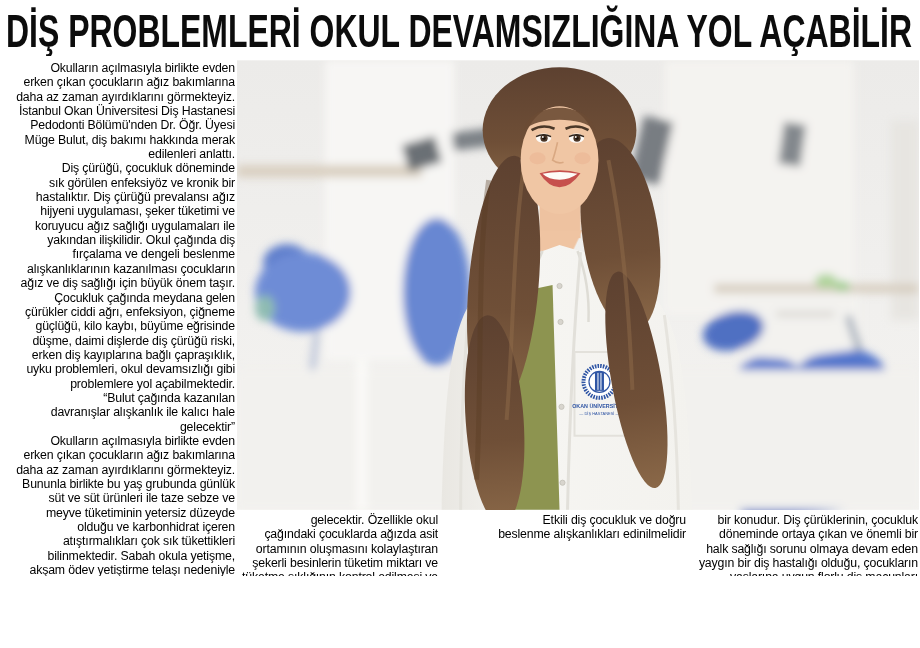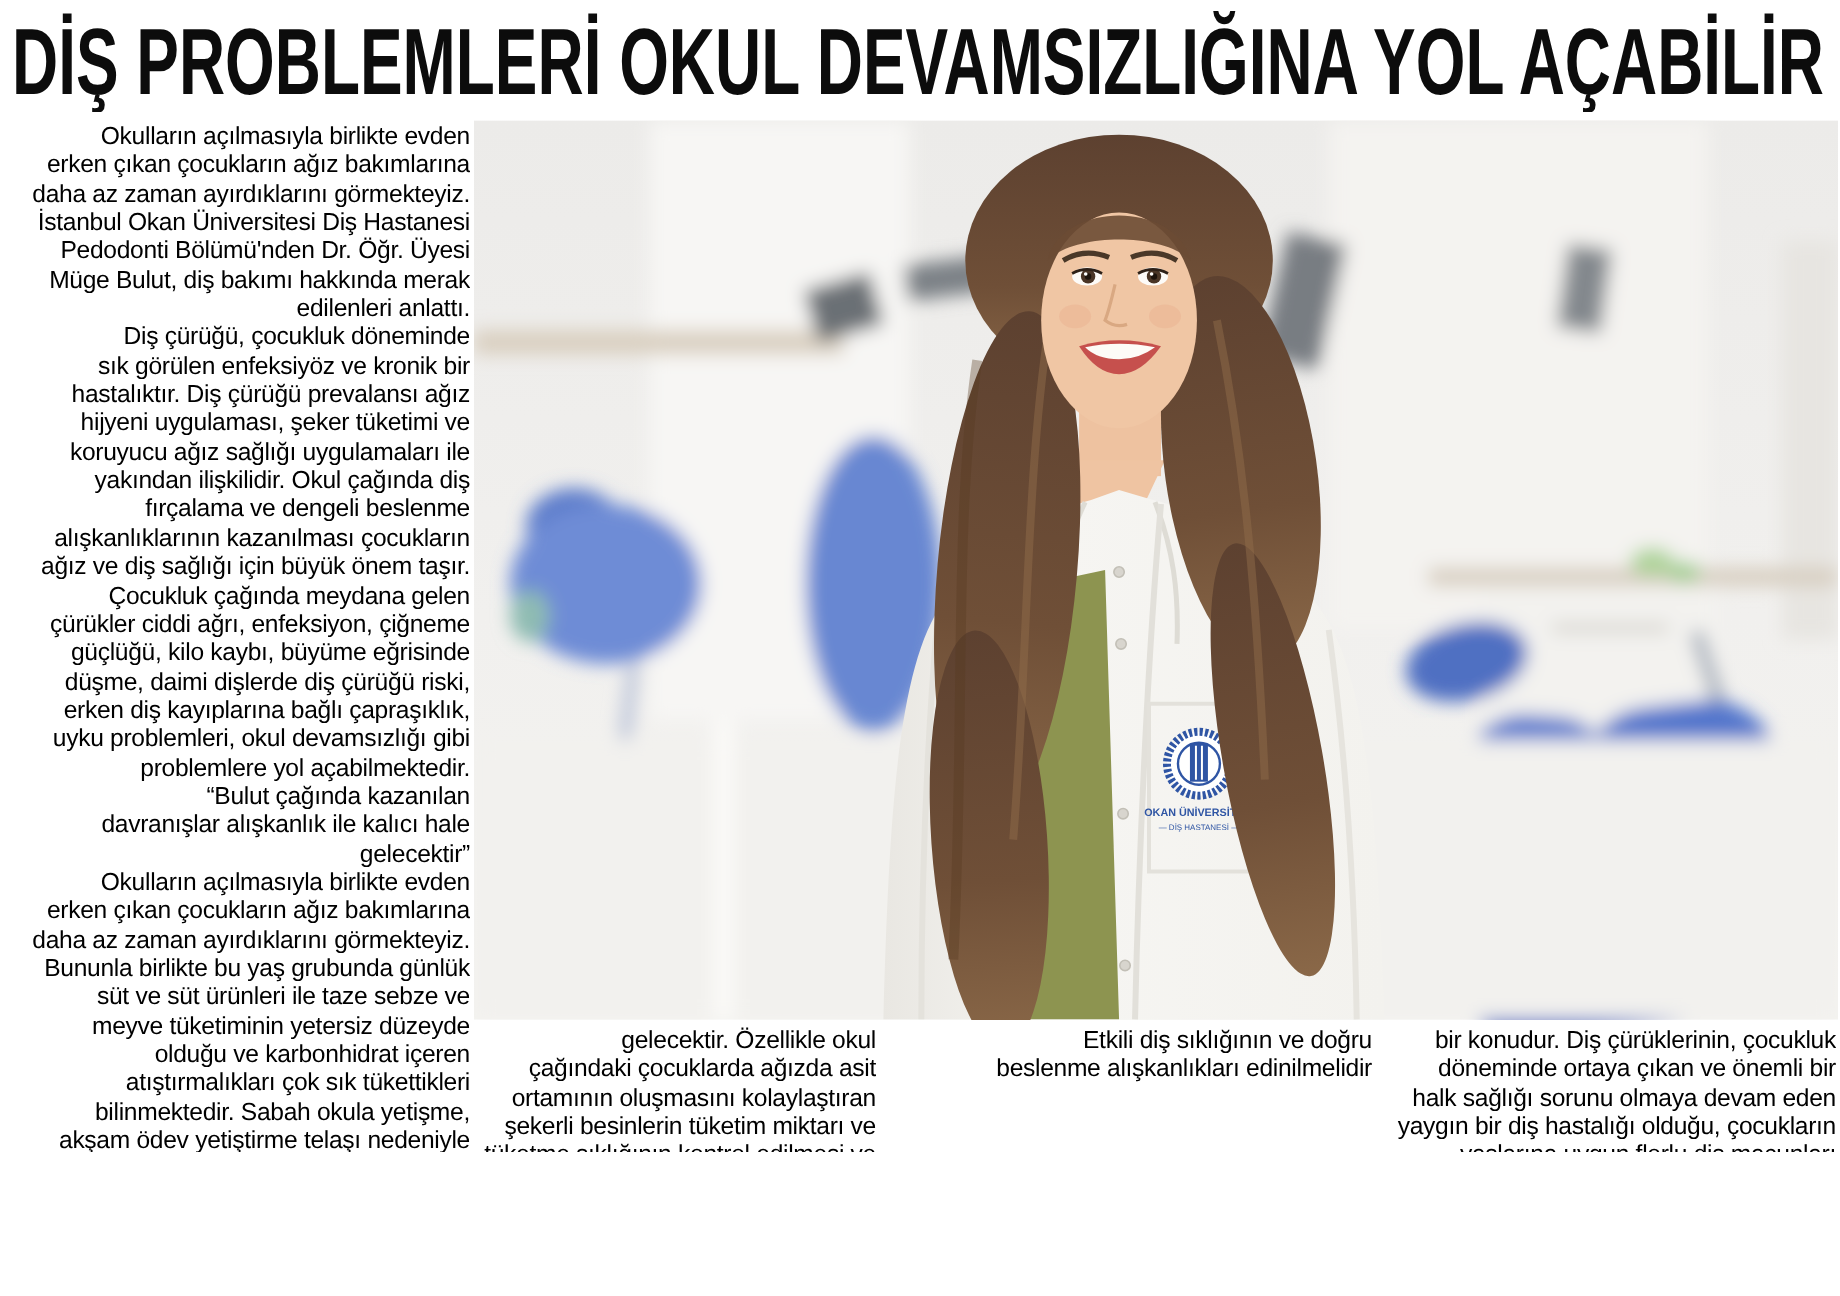--- a/index.html
+++ b/index.html
@@ -182,19 +182,19 @@
           </g>
         </g>
       </g>
     </svg>
   </div>
 
   <div class="bodycol col2">
     <p>gelecektir. Özellikle okul çağındaki çocuklarda ağızda asit ortamının oluşmasını kolaylaştıran şekerli besinlerin tüketim miktarı ve tüketme sıklığının kontrol edilmesi ve özellikle ara öğünlerde tüketiminin sınırlandırılması oldukça önemlidir. Bunların yerine beslenme çantalarına lifli yiyecekler, kuruyemiş ve beyaz</p>
   </div>
   <div class="bodycol col3">
-    <p>Etkili diş sıklığının ve doğru beslenme alışkanlıkları edinilmelidir</p>
+    <p>Etkili diş çocukluk ve doğru beslenme alışkanlıkları edinilmelidir</p>
   </div>
   <div class="bodycol col4">
     <p class="noindent">bir konudur. Diş çürüklerinin, çocukluk döneminde ortaya çıkan ve önemli bir halk sağlığı sorunu olmaya devam eden yaygın bir diş hastalığı olduğu, çocukların yaşlarına uygun florlu diş macunları kullanılarak yapılan etkili diş fırçalama ve doğru beslenme alışkanlıkları ile önlenebileceği unutulmamalıdır.</p>
   </div>
 
 </div>
 
 </body></html>

